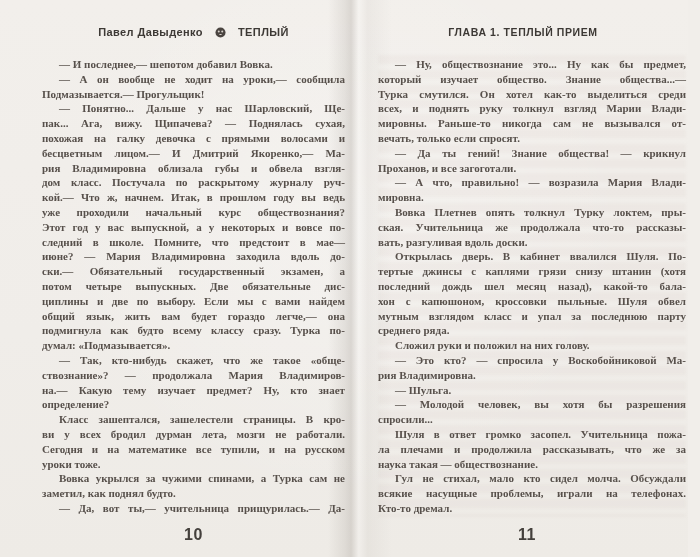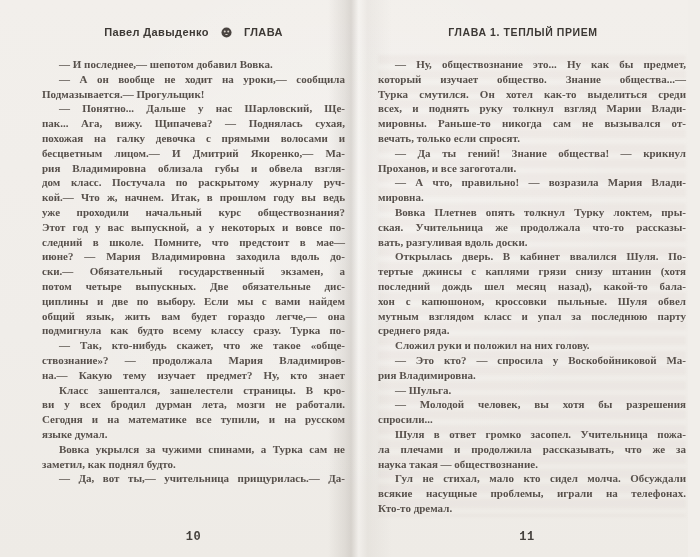--- a/index.html
+++ b/index.html
@@ -49,22 +49,22 @@
   .page.right .body-text{left:28px;width:308px;}
   .line{
     text-align:justify;text-align-last:justify;
     min-height:14.8px;
   }
   .line.last{text-align-last:left;}
   .line.first{text-indent:17px;}
   .page-number{
     position:absolute;bottom:13px;left:0;right:0;
     text-align:center;
-    font-family:Liberation Mono, monospace;
-    font-weight:700;font-size:12px;letter-spacing:0.5px;
+    font-family:Liberation Sans, sans-serif;
+    font-weight:700;font-size:16px;letter-spacing:0.5px;
     color:#44403c;
   }
   .page.left .page-number{padding-left:42px;padding-right:5px;}
   .page.right .page-number{padding-left:28px;padding-right:24px;}
   
   .page.right::after{
     content:"";position:absolute;inset:55px 14px 40px 28px;
     background:repeating-linear-gradient(180deg,
       rgba(150,120,110,0.045) 0 9px, rgba(0,0,0,0) 9px 14.8px);
     filter:blur(1.4px);
@@ -80,21 +80,21 @@
     <div class="page-header">
       <span>Павел Давыденко</span>
       <span class="skull">
         <svg viewBox="0 0 12 12" width="11" height="11" aria-hidden="true">
           <circle cx="6" cy="6" r="5.5" fill="#4a4440"></circle>
           <circle cx="4.1" cy="5" r="1.1" fill="#d8d2cb"></circle>
           <circle cx="7.9" cy="5" r="1.1" fill="#d8d2cb"></circle>
           <rect x="4.6" y="7.6" width="2.8" height="1" rx="0.5" fill="#d8d2cb"></rect>
         </svg>
       </span>
-      <span>ГЛАВА</span>
+      <span>ТЕПЛЫЙ</span>
     </div>
     <div class="body-text" id="left-body">
         <div class="para">
           <div class="line first last">— И последнее,— шепотом добавил Вовка.</div>
         </div>
         <div class="para">
           <div class="line first">— А он вообще не ходит на уроки,— сообщила</div>
           <div class="line last">Подмазывается.— Прогульщик!</div>
         </div>
         <div class="para">
@@ -107,31 +107,33 @@
           <div class="line">кой.— Что ж, начнем. Итак, в прошлом году вы ведь</div>
           <div class="line">уже проходили начальный курс обществознания?</div>
           <div class="line">Этот год у вас выпускной, а у некоторых и вовсе по-</div>
           <div class="line">следний в школе. Помните, что предстоит в мае—</div>
           <div class="line">июне? — Мария Владимировна заходила вдоль до-</div>
           <div class="line">ски.— Обязательный государственный экзамен, а</div>
           <div class="line">потом четыре выпускных. Две обязательные дис-</div>
           <div class="line">циплины и две по выбору. Если мы с вами найдем</div>
           <div class="line">общий язык, жить вам будет гораздо легче,— она</div>
           <div class="line">подмигнула как будто всему классу сразу. Турка по-</div>
+          <div class="line last">думал: «Подмазывается».</div>
         </div>
         <div class="para">
           <div class="line first">— Так, кто-нибудь скажет, что же такое «обще-</div>
           <div class="line">ствознание»? — продолжала Мария Владимиров-</div>
           <div class="line">на.— Какую тему изучает предмет? Ну, кто знает</div>
+          <div class="line last">определение?</div>
         </div>
         <div class="para">
           <div class="line first">Класс зашептался, зашелестели страницы. В кро-</div>
           <div class="line">ви у всех бродил дурман лета, мозги не работали.</div>
           <div class="line">Сегодня и на математике все тупили, и на русском</div>
-          <div class="line last">языке думал.</div>
+          <div class="line last">уроки тоже.</div>
         </div>
         <div class="para">
           <div class="line first">Вовка укрылся за чужими спинами, а Турка сам не</div>
           <div class="line last">заметил, как поднял будто.</div>
         </div>
         <div class="para">
           <div class="line first">— Да, вот ты,— учительница прищурилась.— Да-</div>
         </div>
       </div>
     <div class="page-number">10</div>

